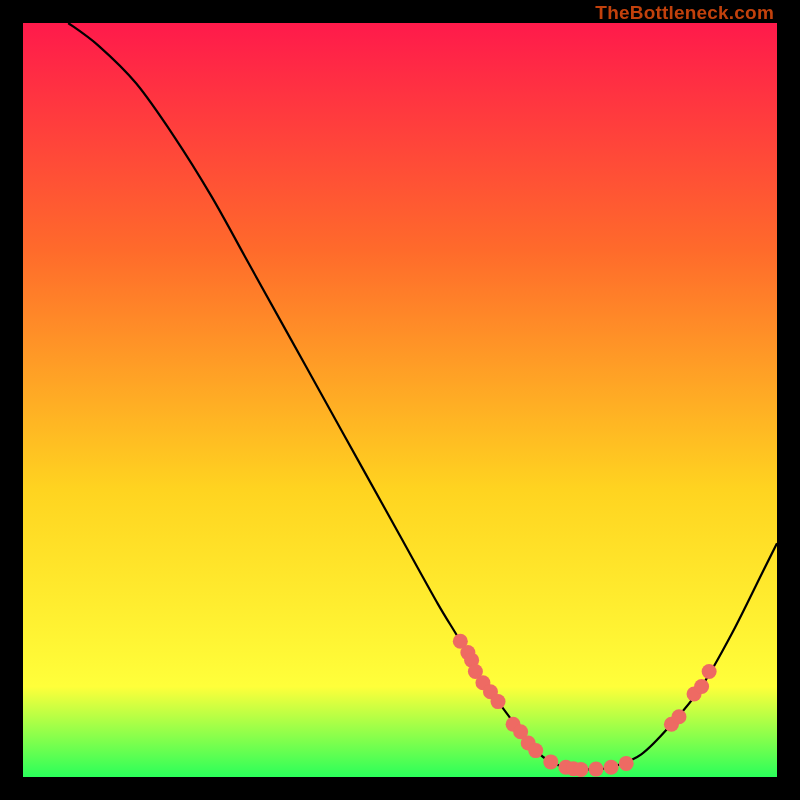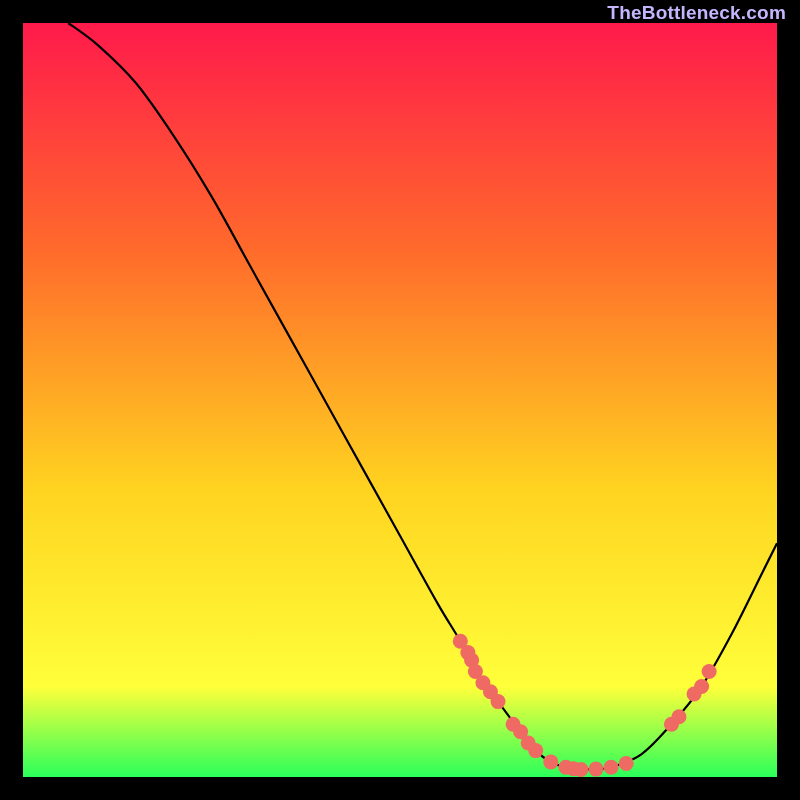--- a/index.html
+++ b/index.html
@@ -21,25 +21,25 @@
   .plot-area {
     position: absolute;
     left: 0;
     top: 0;
     width: 754px;
     height: 754px;
   }
   .watermark {
     position: absolute;
     top: 2px;
-    right: 14px;
+    right: 26px;
     font-family: Arial, Helvetica, sans-serif;
     font-size: 19px;
     font-weight: 600;
-    color: #c4b5fd;
+    color: #c2410c;
     letter-spacing: 0.2px;
   }
 </style>
 </head>
 <body>
 
 <div class="frame">
   <svg class="plot-area" viewBox="0 0 754 754" preserveAspectRatio="none">
     <defs>
       <linearGradient id="bg-grad" x1="0" y1="0" x2="0" y2="1">

